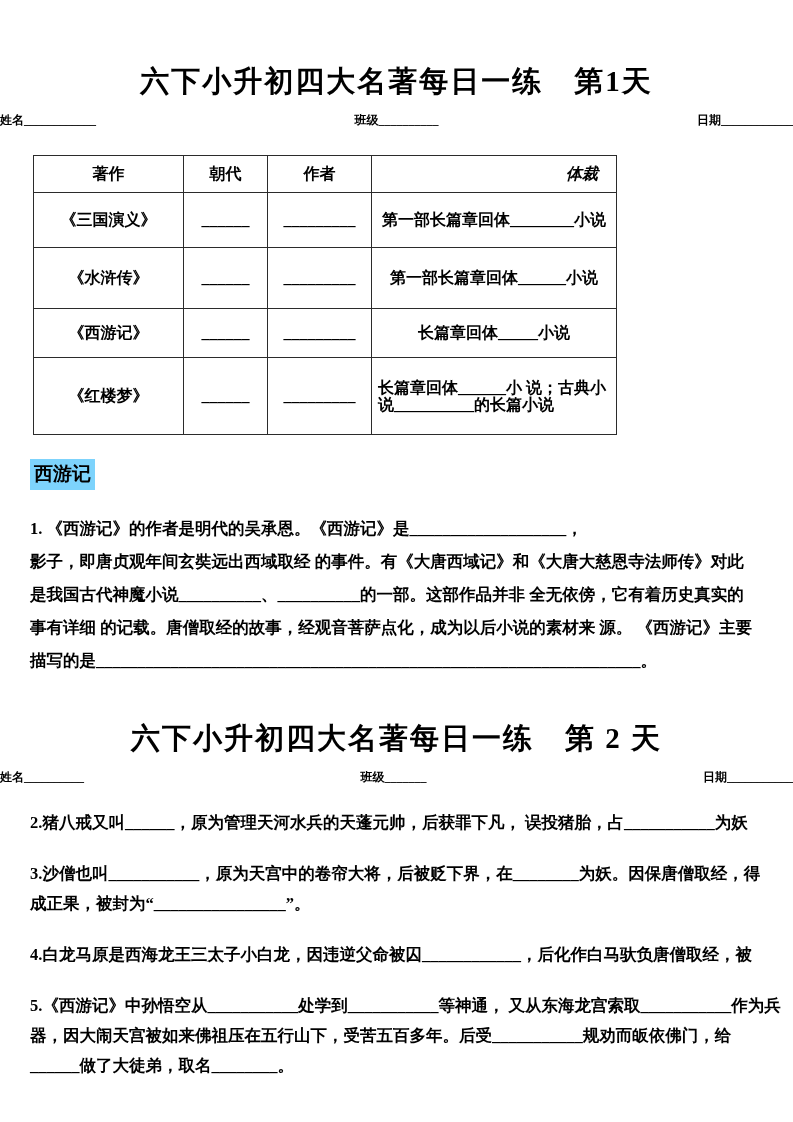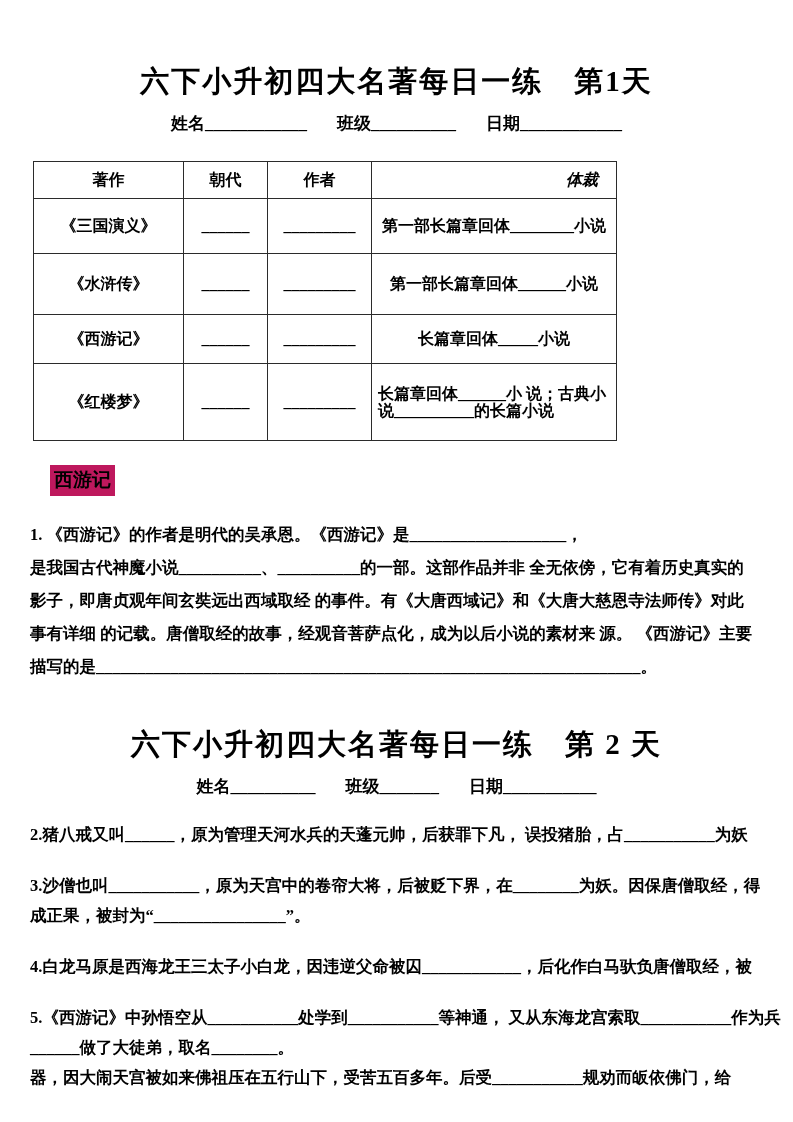--- a/index.html
+++ b/index.html
@@ -11,22 +11,22 @@
     overflow:hidden;
   }
   .doc-title{
     margin:12px;padding-top:50px;
     text-align:center;
     font-size:29px;font-weight:bold;
     letter-spacing:2px;line-height:38px;
   }
   .fields{
     margin-top:12px;
-    display:flex;justify-content:center;align-items:flex-end;
-    font-size:17px;font-weight:bold;
+    display:flex;justify-content:space-between;align-items:flex-end;
+    font-size:12px;font-weight:bold;
   }
   .fields .field{white-space:nowrap;}
   .fields .field + .field{margin-left:30px;}
   .blank{font-weight:bold;letter-spacing:0;}
   table.works{
     margin:26px 28px 0 33px;
     width:584px;
     border-collapse:collapse;
     table-layout:fixed;
     font-size:16px;
@@ -117,27 +117,27 @@
       <tr class="r4">
         <td>《红楼梦》</td>
         <td>______</td>
         <td>_________</td>
         <td class="genre-left">长篇章回体______小 说；古典小说__________的长篇小说</td>
       </tr>
     </tbody>
   </table>
 
   <div class="section-head">
-    <span class="hl" style="background: #be185d; margin-left: 20px;">西游记</span>
+    <span class="hl" style="background: #7dd3fc;">西游记</span>
   </div>
 
   <div class="para">
     <div>1. 《西游记》的作者是明代的吴承恩。《西游记》是___________________，</div>
+    <div>影子，即唐贞观年间玄奘远出西域取经 的事件。有《大唐西域记》和《大唐大慈恩寺法师传》对此</div>
     <div>是我国古代神魔小说__________、__________的一部。这部作品并非 全无依傍，它有着历史真实的</div>
-    <div>影子，即唐贞观年间玄奘远出西域取经 的事件。有《大唐西域记》和《大唐大慈恩寺法师传》对此</div>
     <div>事有详细 的记载。唐僧取经的故事，经观音菩萨点化，成为以后小说的素材来 源。 《西游记》主要</div>
     <div>描写的是__________________________________________________________________。</div>
   </div>
 
   <h1 class="doc-title t2">六下小升初四大名著每日一练　第 2 天</h1>
 
   <div class="fields">
     <span class="field"><span>姓名</span><span class="blank">__________</span></span>
     <span class="field"><span>班级</span><span class="blank">_______</span></span>
     <span class="field"><span>日期</span><span class="blank">___________</span></span>
@@ -151,17 +151,17 @@
     <div>3.沙僧也叫___________，原为天宫中的卷帘大将，后被贬下界，在________为妖。因保唐僧取经，得</div>
     <div>成正果，被封为“________________”。</div>
   </div>
 
   <div class="para q">
     <div>4.白龙马原是西海龙王三太子小白龙，因违逆父命被囚____________，后化作白马驮负唐僧取经，被</div>
   </div>
 
   <div class="para q">
     <div>5.《西游记》中孙悟空从___________处学到___________等神通， 又从东海龙宫索取___________作为兵</div>
+    <div>器，因大闹天宫被如来佛祖压在五行山下，受苦五百多年。后受___________规劝而皈依佛门，给</div>
     <div>______做了大徒弟，取名________。</div>
-    <div>器，因大闹天宫被如来佛祖压在五行山下，受苦五百多年。后受___________规劝而皈依佛门，给</div>
   </div>
 
 </div>
 
 </body></html>

